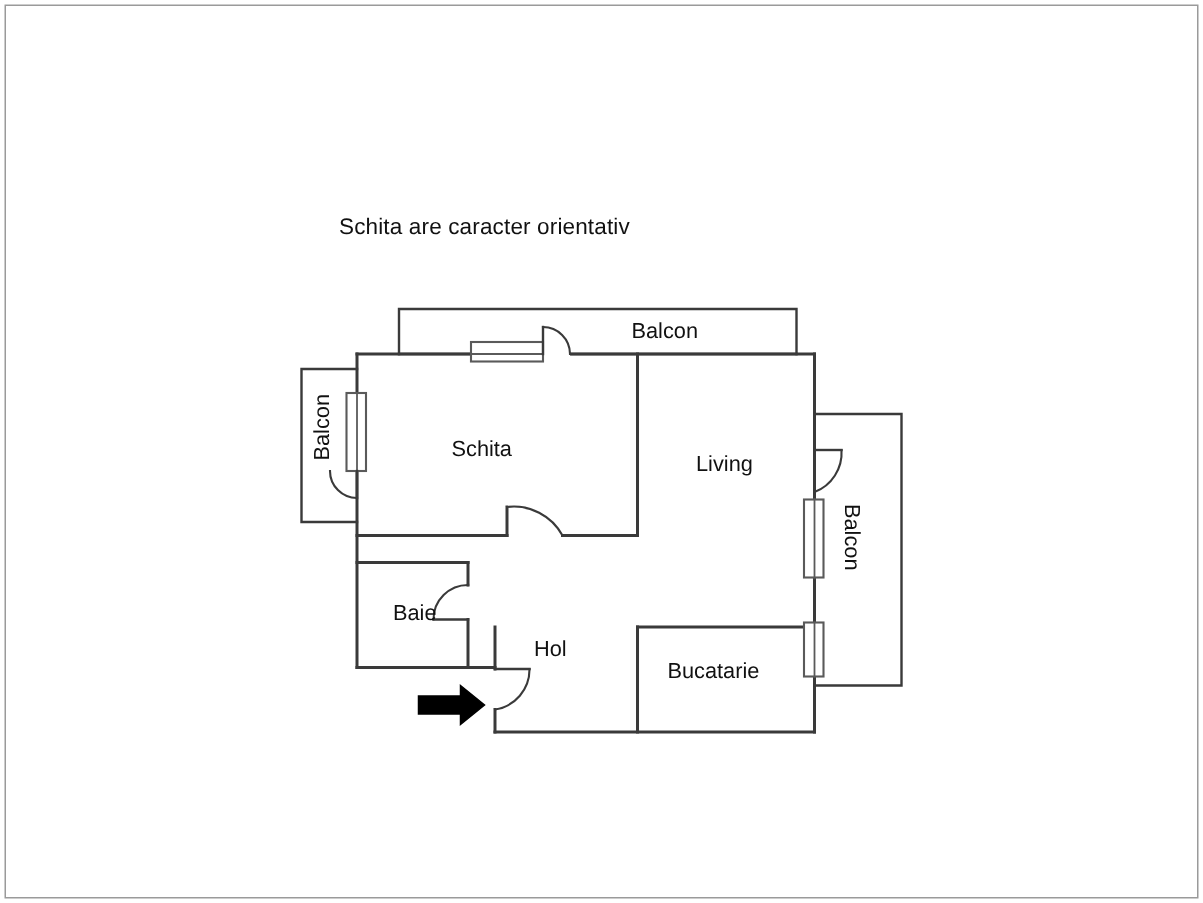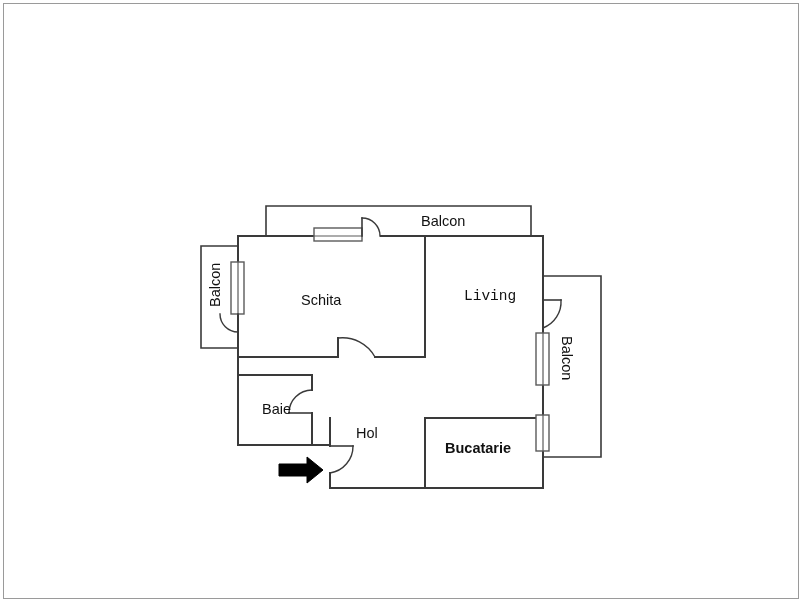--- a/index.html
+++ b/index.html
@@ -58,20 +58,21 @@
     transform-origin: left top;
   }
 </style>
 </head>
 <body>
 
 <div id="page">
 
   <div id="outer-frame"></div>
 
+  <div id="plan-title">Schita are caracter orientativ</div>
 
   <svg id="floorplan-svg" width="802" height="602">
 
     <g stroke="#3a3a3a" fill="none" stroke-width="2" stroke-linecap="square">
 
       <path d="M266,236 L266,206 L531,206 L531,236" stroke-width="1.6"></path>
 
       <path d="M266,236 L314,236" stroke-width="1.6"></path>
 
       <path d="M381,236 L531,236" stroke-width="1.6"></path>
@@ -149,27 +150,27 @@
       <path d="M353,446 A27,27 0 0 1 330,473" stroke-width="1.4"></path>
     </g>
 
     <g>
       <path d="M279,464 L307,464 L307,457 L323,470 L307,483 L307,476 L279,476 Z" fill="#000000" stroke="#000000" stroke-width="1"></path>
     </g>
   </svg>
 
   <div class="room-label" style="left:301px; top:292px;">Schita</div>
 
-  <div class="room-label" style="left:464px; top:288px;font-family:Liberation Mono, monospace;">Living</div>
+  <div class="room-label" style="left:464px; top:302px;">Living</div>
 
   <div class="room-label" style="left:262px; top:401px;">Baie</div>
 
   <div class="room-label" style="left:356px; top:425px;">Hol</div>
 
-  <div class="room-label" style="left:445px; top:440px;font-weight:bold;">Bucatarie</div>
+  <div class="room-label" style="left:445px; top:440px;">Bucatarie</div>
 
   <div class="room-label" style="left:421px; top:213px;">Balcon</div>
 
   <div class="room-label vertical-ccw" style="left:207px; top:307px;">Balcon</div>
 
   <div class="room-label vertical-cw" style="left:575px; top:336px;">Balcon</div>
 
 </div>
 
 </body></html>

